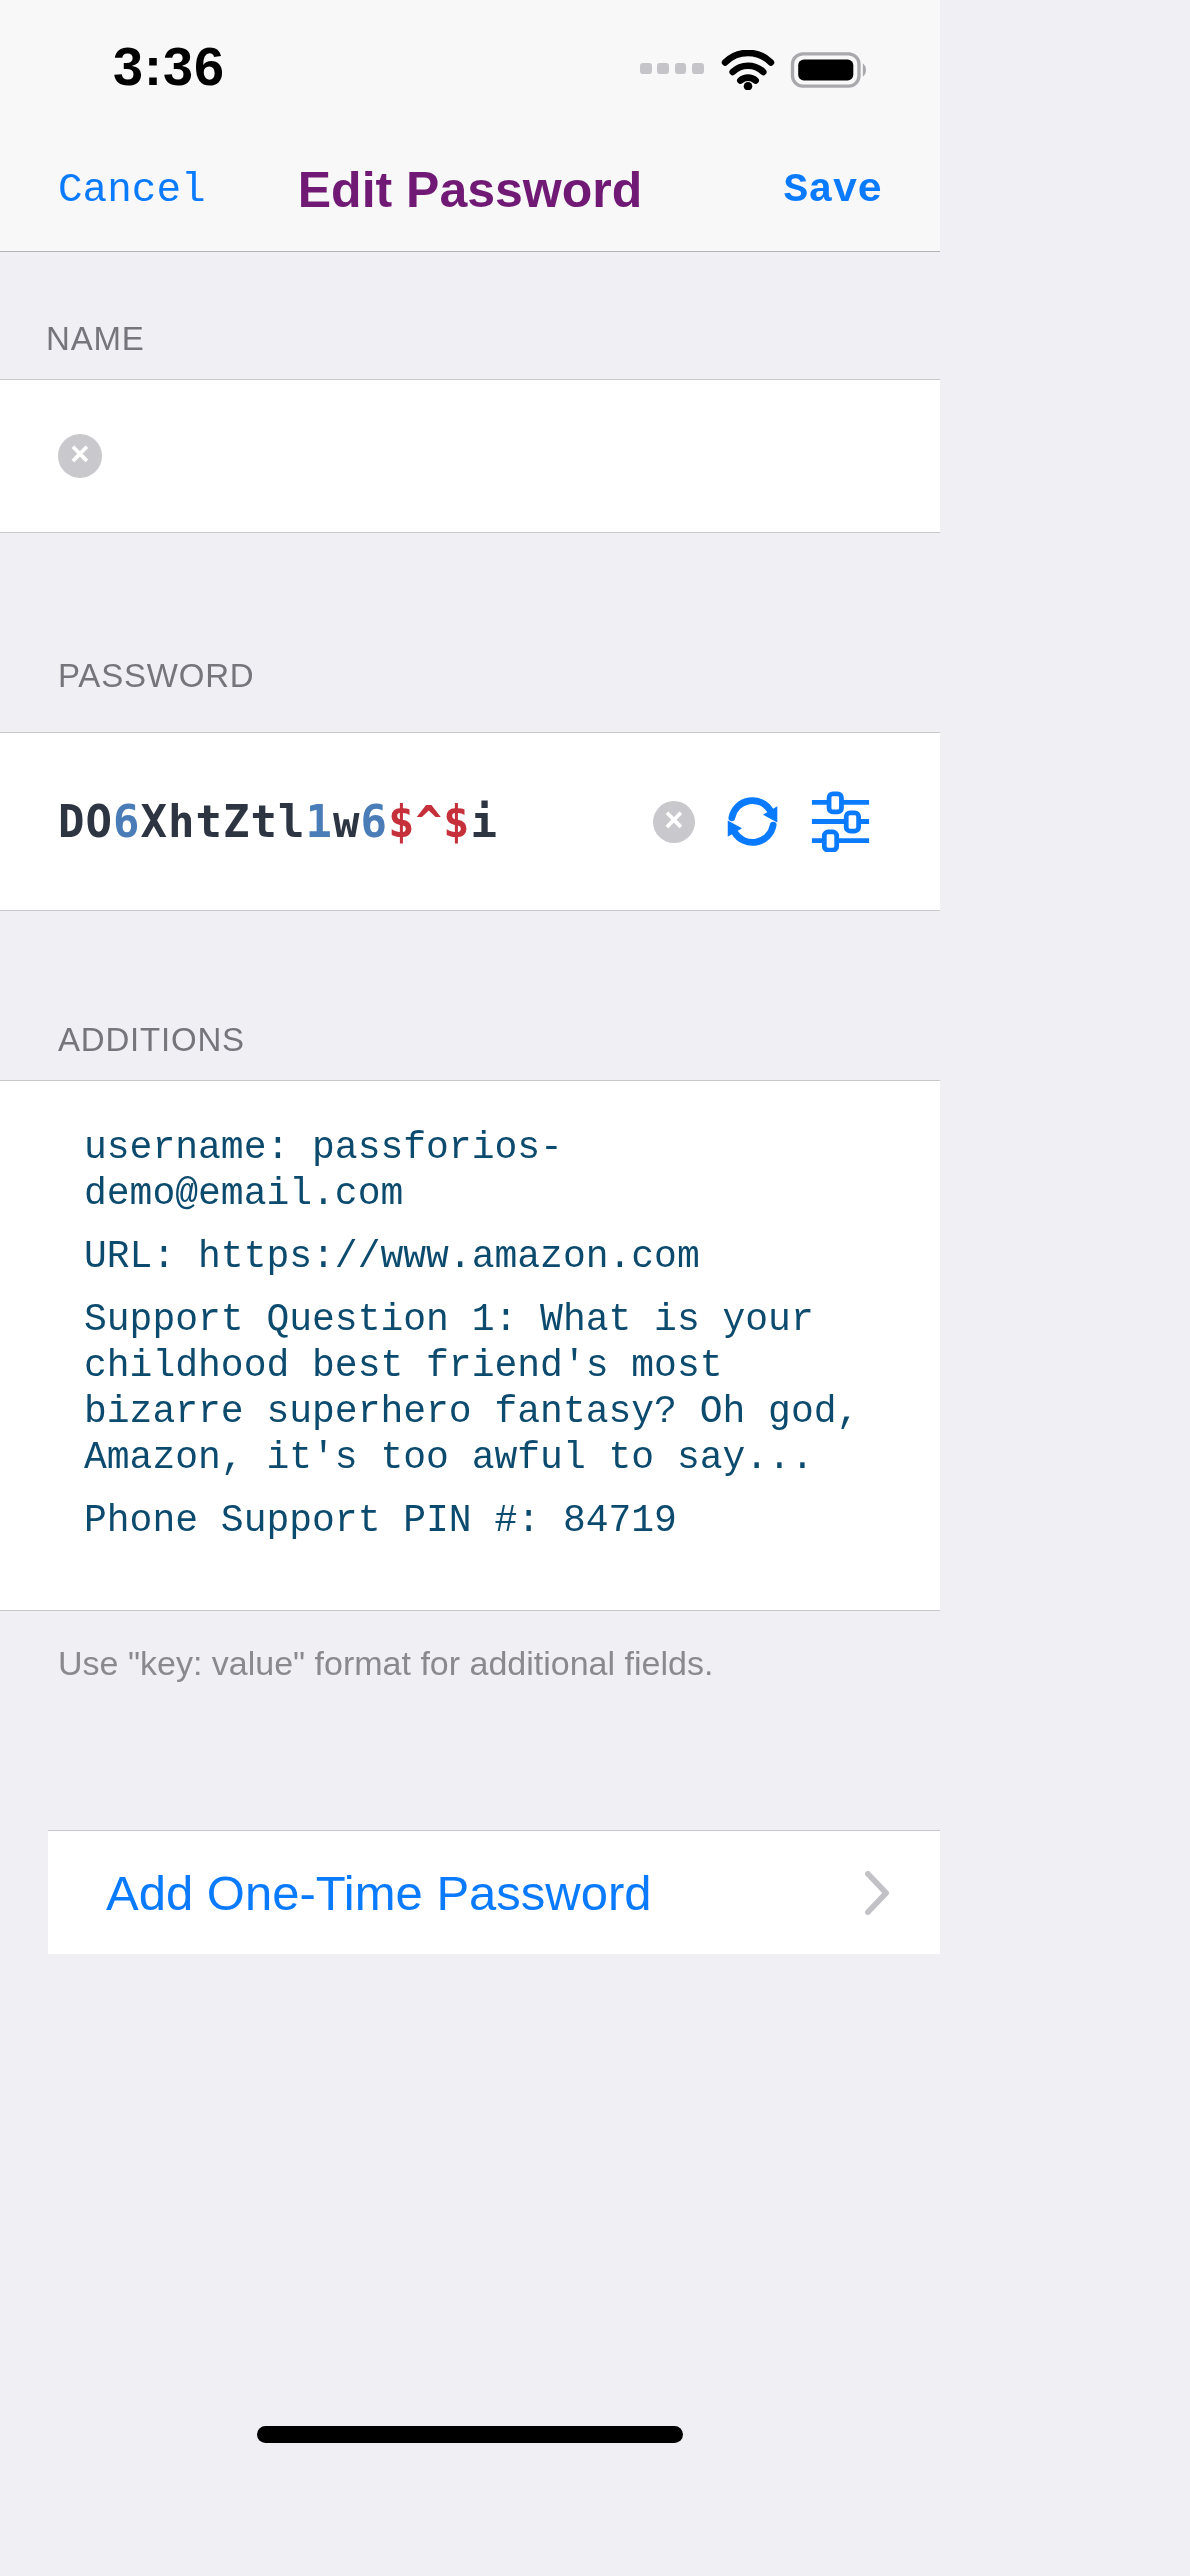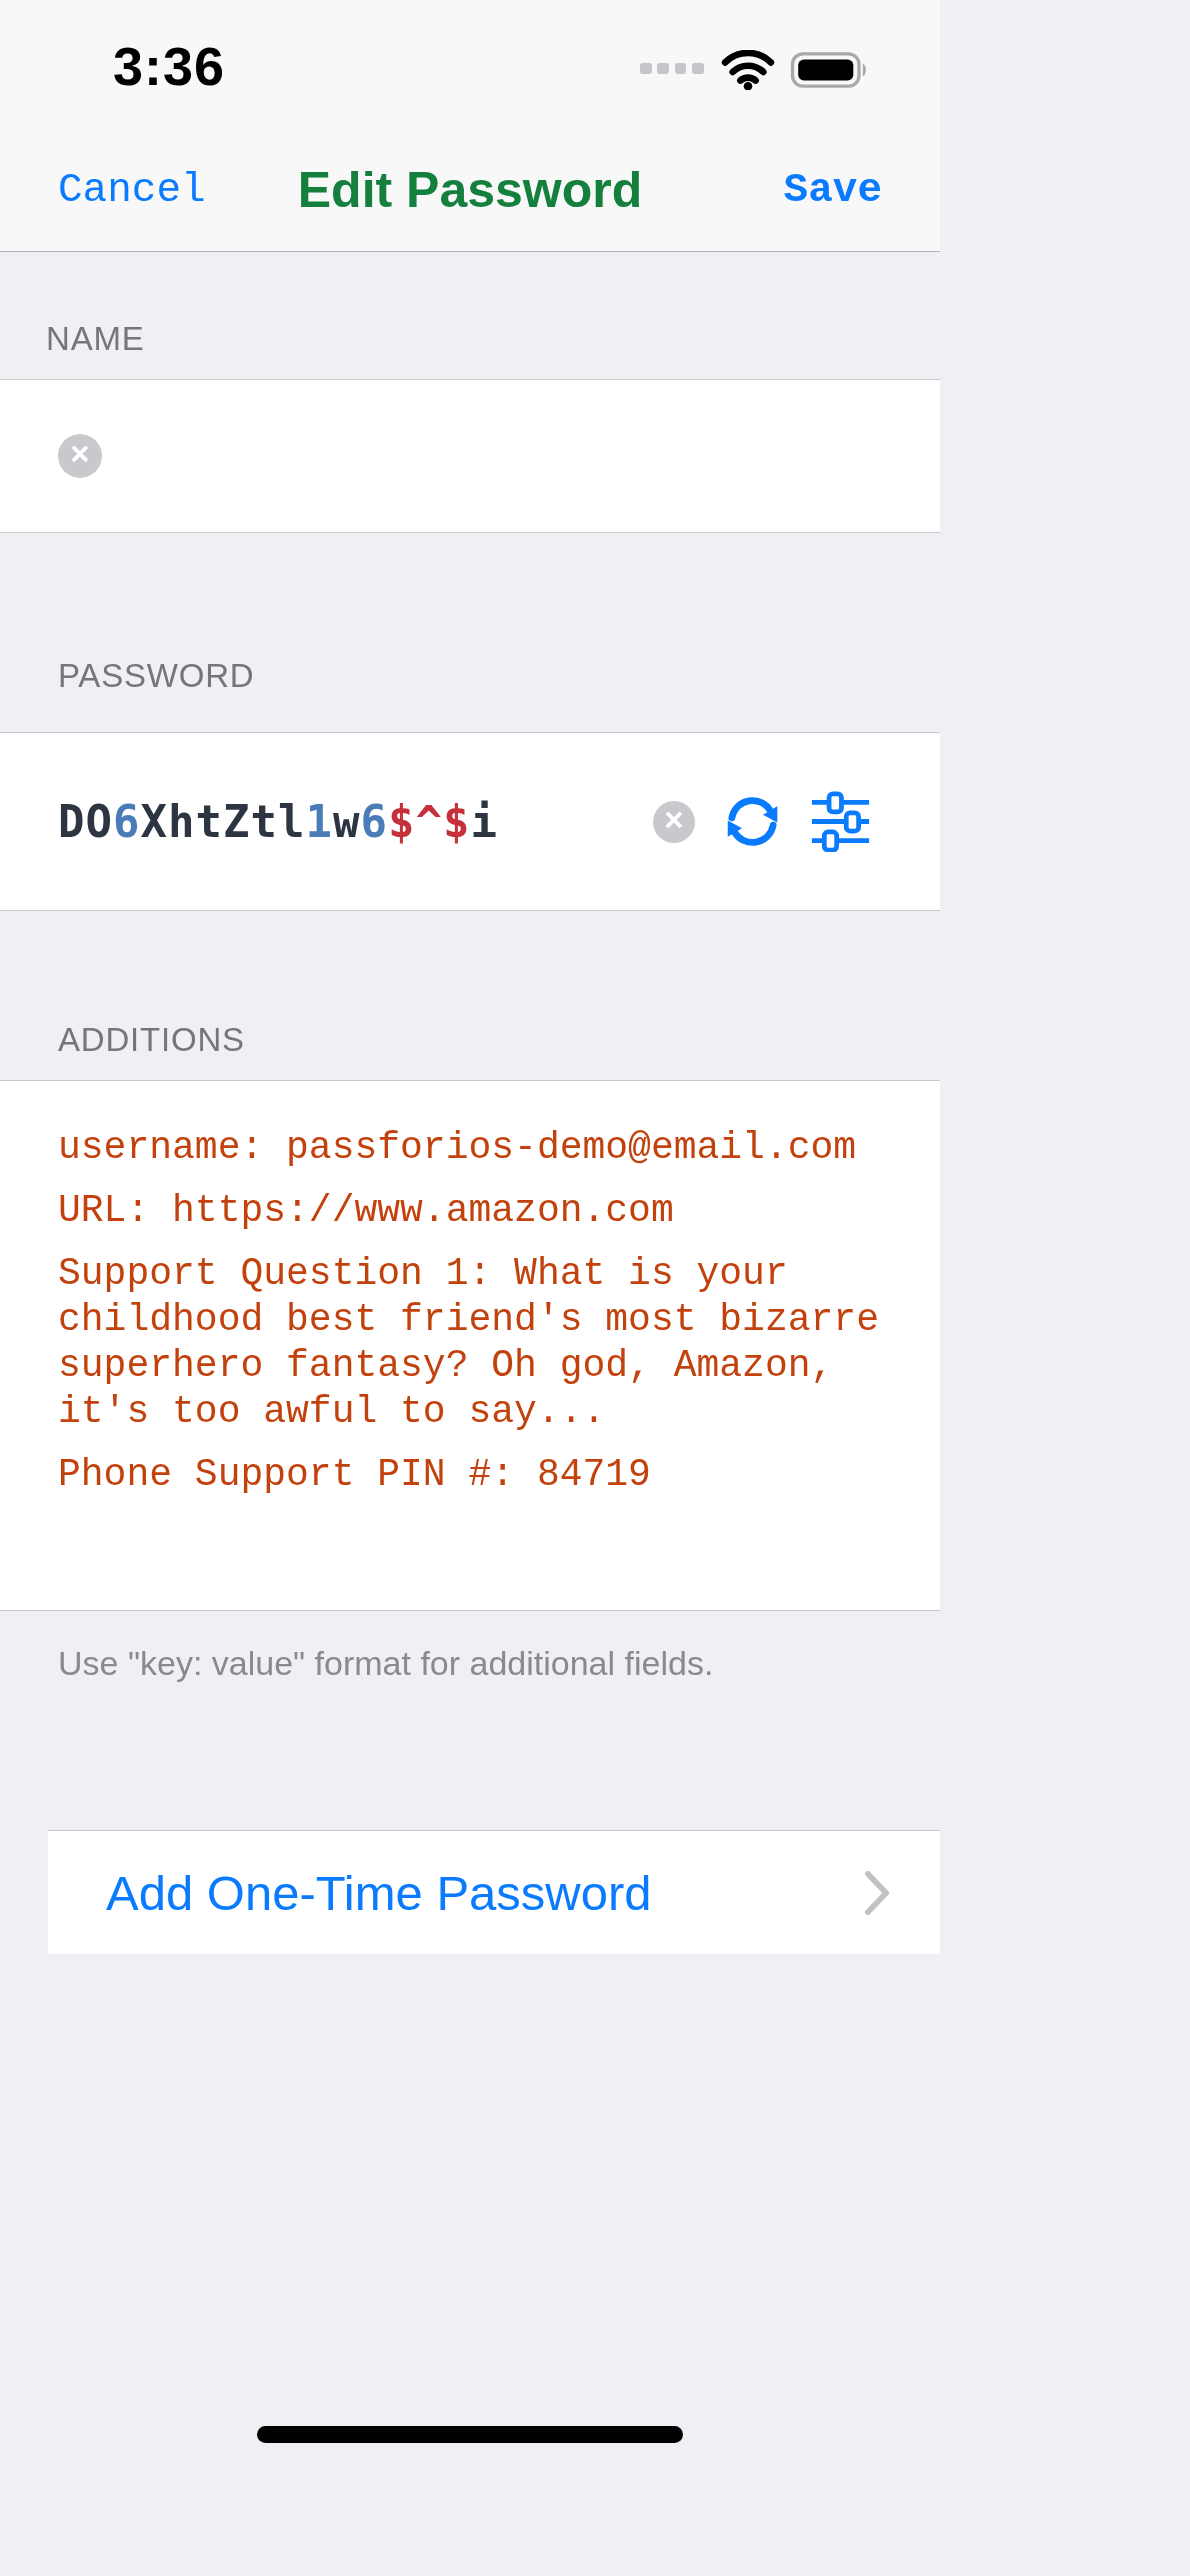--- a/index.html
+++ b/index.html
@@ -43,21 +43,21 @@
   }
   .nav-btn {
     background: none; border: none; cursor: pointer;
     font-family: Liberation Mono, monospace;
     font-size: 41px; color: var(--accent, #0a7aff);
     padding: 0;
   }
   .nav-btn.save { font-weight: 700; }
   .nav-title {
     position: absolute; left: 0; right: 0; text-align: center;
-    font-size: 50px; font-weight: 700; color: #15803d;
+    font-size: 50px; font-weight: 700; color: #701a75;
     pointer-events: none;
   }
 
   
   .band {
     background: #efeff4;
     display: flex; align-items: flex-end;
     padding: 0 58px 21px 58px;
   }
   .band-label {
@@ -106,23 +106,24 @@
   .additions-area {
     height: 531px;
     background: #fff;
     border-top: 1px solid #c8c7cc;
     border-bottom: 1px solid #c8c7cc;
     padding: 44px 58px 0 58px;
     overflow: hidden;
   }
   .additions-text {
     font-family: "Liberation Mono", "DejaVu Sans Mono", monospace;
-    font-size: 38px; color: #c2410c;
+    font-size: 38px; color: #0c4a6e;
     max-width: 1016px;
     line-height: 46px;
+    margin-left: 26px;
   }
   .additions-text p { margin: 0 0 17px 0; }
 
   .footer-band {
     height: 219px;
     background: #efeff4;
     padding: 33px 58px 0 58px;
   }
   .footer-text { font-size: 34px; color: #8a8a8e; }
 

